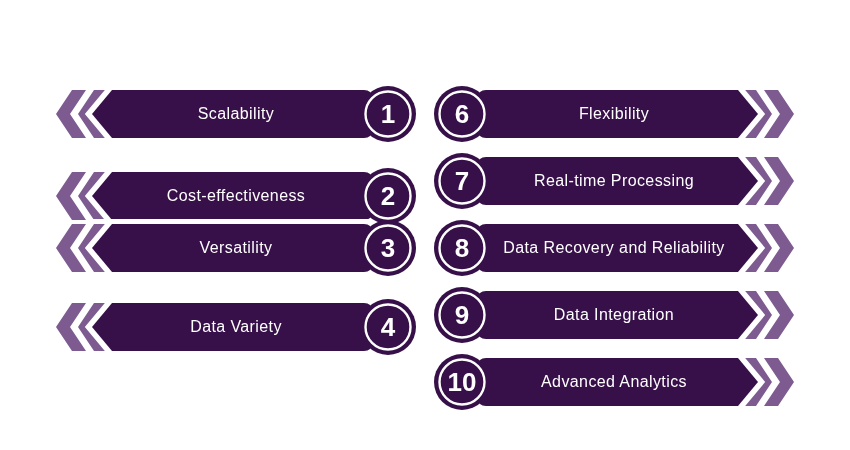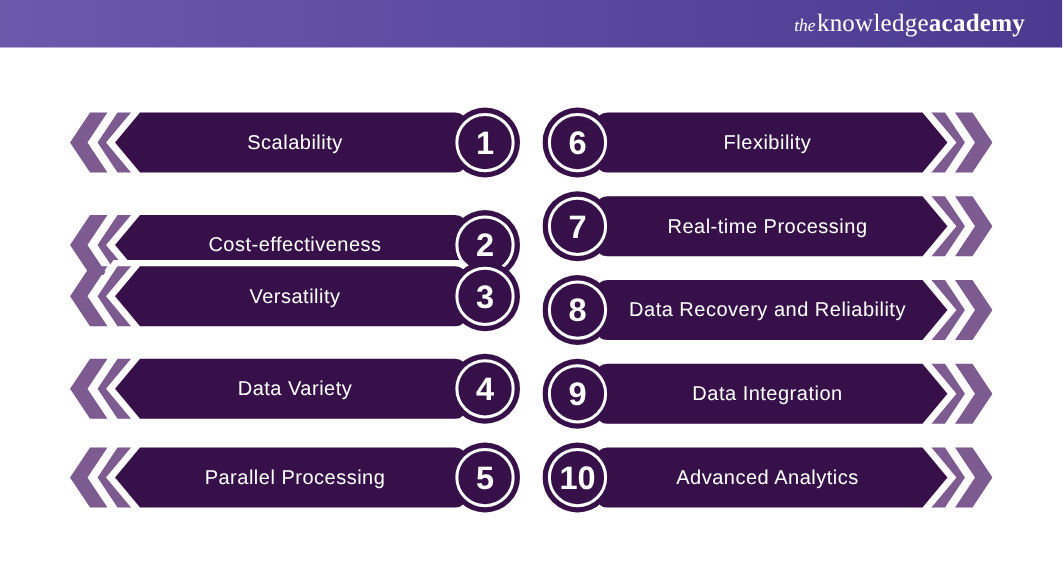--- a/index.html
+++ b/index.html
@@ -24,27 +24,20 @@
   .banner{fill:var(--banner);}
   .badge-bg{fill:var(--banner);}
   .badge-ring{fill:none;stroke:#ffffff;stroke-width:2.4;}
   .banner-label{font-family:"Liberation Sans",sans-serif;font-size:16px;letter-spacing:.4px;fill:#ffffff;}
   .badge-num{font-family:"Liberation Sans",sans-serif;font-size:26px;font-weight:600;fill:#ffffff;}
 </style>
 </head>
 <body>
 
 <div class="page" style="--banner: #371049; --chevron: #7D5B91; --grad-left: #6C59AC; --grad-right: #4A3A90;">
-  <header class="topbar">
-    <div class="logo">
-      <span class="logo-the">the</span>
-        <span class="logo-knowledge">knowledge</span>
-        <span class="logo-academy">academy</span>
-    </div>
-  </header>
 
 <div class="row" style="left: 56px; top: 85px; text-align: center;">
     <svg viewBox="0 0 360 58">
       <polygon class="chev" points="30,5 16,5 0,29 16,53 30,53 14,29"></polygon>
       <polygon class="chev gapped" points="52,5 38,5 22,29 38,53 52,53 36,29"></polygon>
       <path class="banner gapped" d="M56,5 L308,5 Q316,5 316,13 L316,45 Q316,53 308,53 L56,53 L36,29 Z"></path>
       <text class="banner-label" x="180" y="34" text-anchor="middle">Scalability</text>
       <circle class="badge-bg" cx="332" cy="29" r="28"></circle>
       <circle class="badge-ring" cx="332" cy="29" r="22.5"></circle>
       <text class="badge-num" x="332" y="38" text-anchor="middle">1</text>
@@ -54,51 +47,40 @@
     <svg viewBox="0 0 360 58">
       <polygon class="chev" points="30,5 16,5 0,29 16,53 30,53 14,29"></polygon>
       <polygon class="chev gapped" points="52,5 38,5 22,29 38,53 52,53 36,29"></polygon>
       <path class="banner gapped" d="M56,5 L308,5 Q316,5 316,13 L316,45 Q316,53 308,53 L56,53 L36,29 Z"></path>
       <text class="banner-label" x="180" y="34" text-anchor="middle">Cost-effectiveness</text>
       <circle class="badge-bg" cx="332" cy="29" r="28"></circle>
       <circle class="badge-ring" cx="332" cy="29" r="22.5"></circle>
       <text class="badge-num" x="332" y="38" text-anchor="middle">2</text>
     </svg>
   </div>
-    <div class="row" style="left: 56px; top: 208px; text-align: right;">
+    <div class="row" style="left: 56px; top: 219px; text-align: right;">
     <svg viewBox="0 0 360 58">
       <polygon class="chev" points="30,5 16,5 0,29 16,53 30,53 14,29"></polygon>
       <polygon class="chev gapped" points="52,5 38,5 22,29 38,53 52,53 36,29"></polygon>
       <path class="banner gapped" d="M56,5 L308,5 Q316,5 316,13 L316,45 Q316,53 308,53 L56,53 L36,29 Z"></path>
       <text class="banner-label" x="180" y="34" text-anchor="middle">Versatility</text>
       <circle class="badge-bg" cx="332" cy="29" r="28"></circle>
       <circle class="badge-ring" cx="332" cy="29" r="22.5"></circle>
       <text class="badge-num" x="332" y="38" text-anchor="middle">3</text>
     </svg>
   </div>
-    <div class="row" style="left: 56px; top: 282px;">
+    <div class="row" style="left: 56px; top: 298px;">
     <svg viewBox="0 0 360 58">
       <polygon class="chev" points="30,5 16,5 0,29 16,53 30,53 14,29"></polygon>
       <polygon class="chev gapped" points="52,5 38,5 22,29 38,53 52,53 36,29"></polygon>
       <path class="banner gapped" d="M56,5 L308,5 Q316,5 316,13 L316,45 Q316,53 308,53 L56,53 L36,29 Z"></path>
       <text class="banner-label" x="180" y="34" text-anchor="middle">Data Variety</text>
       <circle class="badge-bg" cx="332" cy="29" r="28"></circle>
       <circle class="badge-ring" cx="332" cy="29" r="22.5"></circle>
       <text class="badge-num" x="332" y="38" text-anchor="middle">4</text>
-    </svg>
-  </div>
-    <div class="row" style="left: 56px; top: 353px;">
-    <svg viewBox="0 0 360 58">
-      <polygon class="chev" points="30,5 16,5 0,29 16,53 30,53 14,29"></polygon>
-      <polygon class="chev gapped" points="52,5 38,5 22,29 38,53 52,53 36,29"></polygon>
-      <path class="banner gapped" d="M56,5 L308,5 Q316,5 316,13 L316,45 Q316,53 308,53 L56,53 L36,29 Z"></path>
-      <text class="banner-label" x="180" y="34" text-anchor="middle">Parallel Processing</text>
-      <circle class="badge-bg" cx="332" cy="29" r="28"></circle>
-      <circle class="badge-ring" cx="332" cy="29" r="22.5"></circle>
-      <text class="badge-num" x="332" y="38" text-anchor="middle">5</text>
     </svg>
   </div>
     <div class="row" style="left: 434px; top: 85px;">
     <svg viewBox="0 0 360 58">
       <polygon class="chev" points="330,5 344,5 360,29 344,53 330,53 346,29"></polygon>
       <polygon class="chev gapped" points="308,5 322,5 338,29 322,53 308,53 324,29"></polygon>
       <path class="banner gapped" d="M304,5 L52,5 Q44,5 44,13 L44,45 Q44,53 52,53 L304,53 L324,29 Z"></path>
       <text class="banner-label" x="180" y="34" text-anchor="middle">Flexibility</text>
       <circle class="badge-bg" cx="28" cy="29" r="28"></circle>
       <circle class="badge-ring" cx="28" cy="29" r="22.5"></circle>

